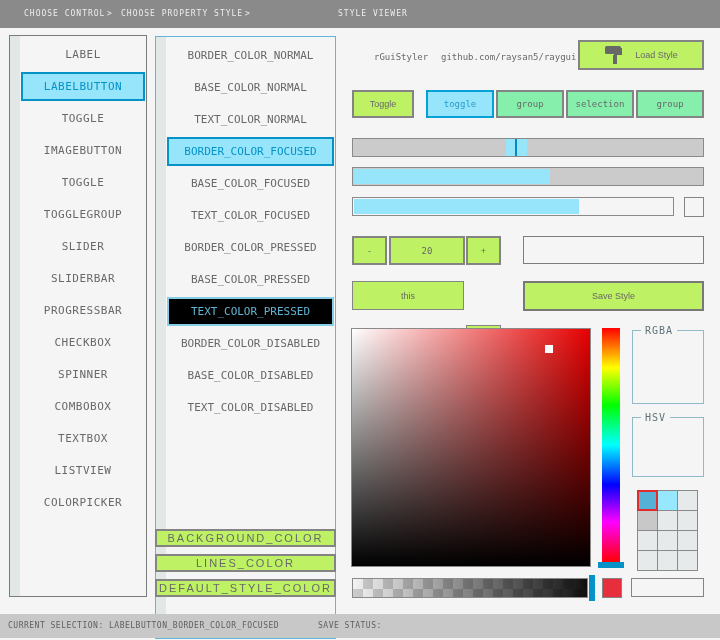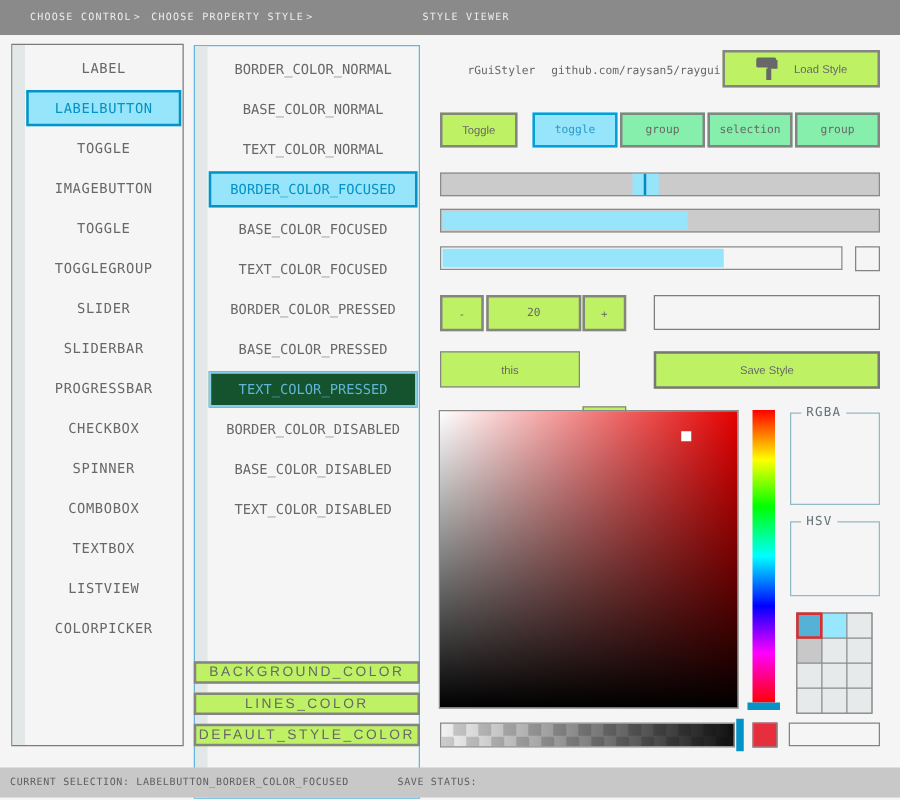--- a/index.html
+++ b/index.html
@@ -16,21 +16,21 @@
   
   .panel { background:#f5f5f5; }
   .panel-left  { left:9px;  top:35px; width:138px; height:562px; border:1px solid #7b7b7b; }
   .panel-mid   { left:155px; top:36px; width:181px; height:603px; border:1px solid #62b6de; }
   .scrollstrip { position:absolute; left:0; top:0; bottom:0; width:10px; background:#e2e8e8; }
   .items { position:absolute; left:11px; top:4px; right:1px; }
   .li { height:29px; line-height:26px; margin-bottom:3px; text-align:center; font-size:11px; color:#686868;
         border:2px solid transparent; white-space:nowrap; overflow:hidden; }
   .panel-left .li { letter-spacing:0.5px; }
   .li.selected { background:#97e5fb; border-color:#0492c7; color:#0492c7; }
-  .li.pressed  { background:#14532d; border-color:#86cde8; color:#62b4d4; }
+  .li.pressed  { background:#000000; border-color:#86cde8; color:#62b4d4; }
 
   
   .btn { display:flex; align-items:center; justify-content:center; background:#bef264;
          border:2px solid #848484; color:#686868; font-size:9px; white-space:nowrap; }
 
   .btn-style { left:155px; width:181px; height:18px; font-size:11px; letter-spacing:2px; }
   #btn-bg { top:529px; } #btn-lines { top:554px; } #btn-default { top:579px; }
 
   
   .apptext { font-size:9px; color:#686868; line-height:12px; white-space:nowrap;margin-left:16px; }

